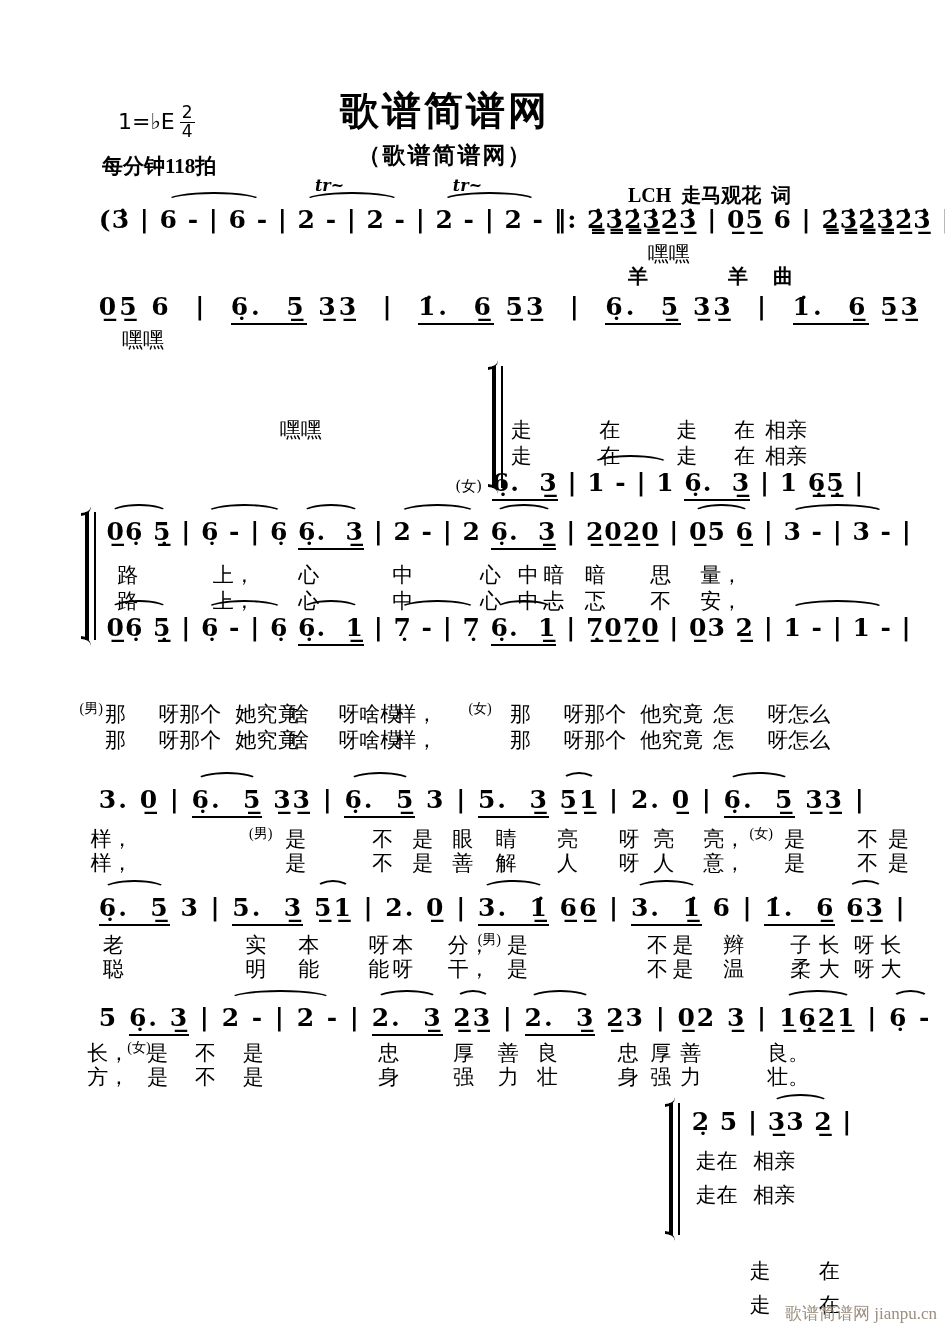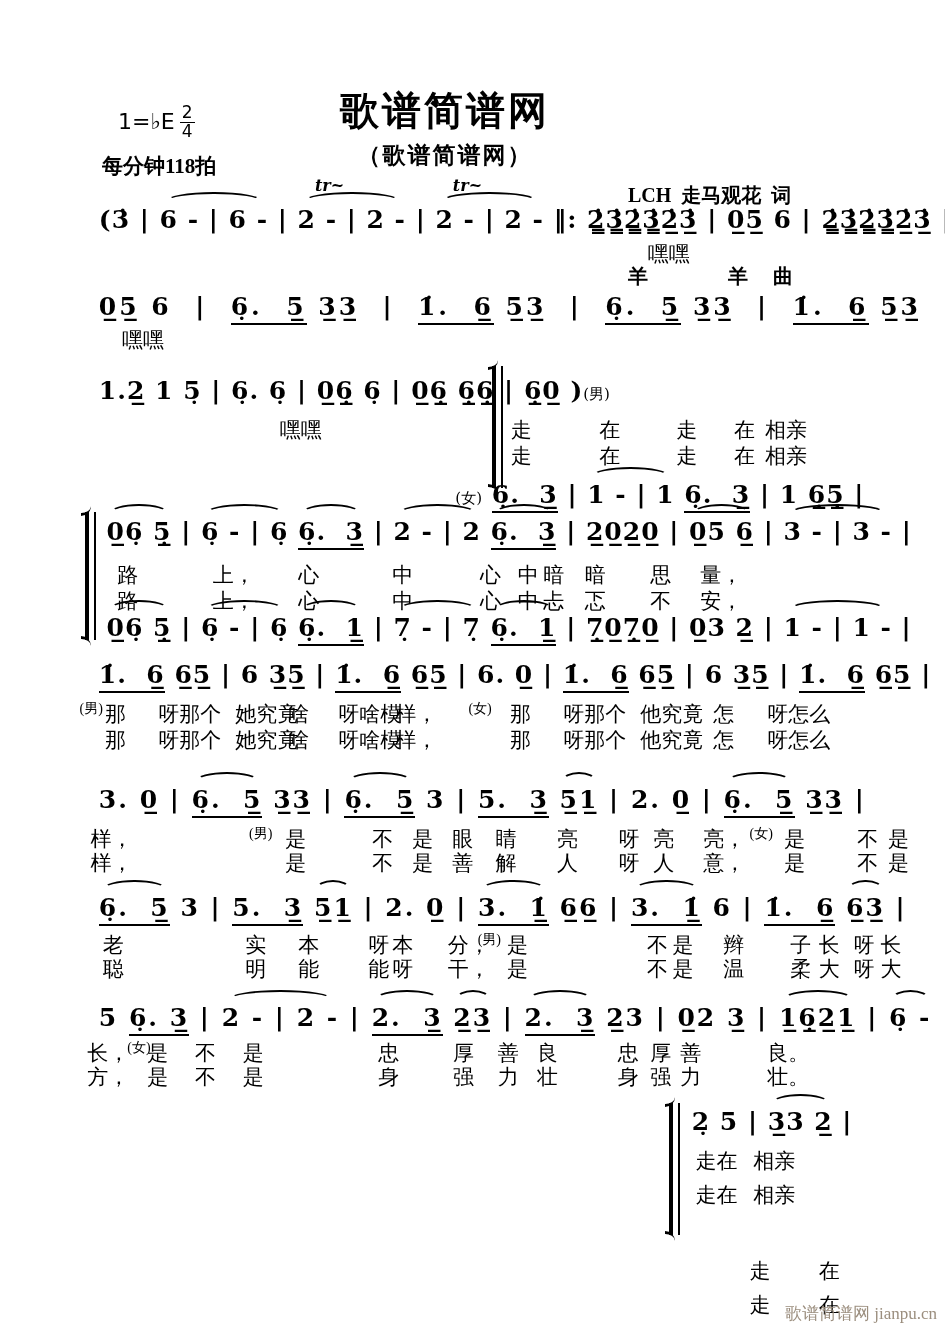--- a/index.html
+++ b/index.html
@@ -58,34 +58,32 @@
       <div class="system" style="height: 95px;">
         <div class="row notes" style="left: 0.5%; top: 20px;"><span class="seg">(3̇ | </span><span class="seg arc">6 - | 6 -</span><span class="seg"> | </span><span class="seg arc">2 - | 2 -<span class="trill">tr~</span></span><span class="seg"> | </span><span class="seg arc">2 - | 2 -<span class="trill">tr~</span></span><span class="seg"> ‖: </span><span class="seg">2̳̇3̳̇2̳̇3̳̇2̲̇3̲̇</span><span class="seg"> | 0̲5̲ 6 | </span><span class="seg">2̳̇3̳̇2̳̇3̳̇2̲̇3̲̇</span><span class="seg"> | .</span></div>
         <div class="row lyrics" style="left: 0%; top: 55px;"><span class="tok" style="left: 71.8%;">嘿嘿</span></div>
       </div>
       <div class="system" style="height: 80px;">
         <div class="row notes" style="left: 0.5%; top: 12px; letter-spacing: 3px;"><span class="seg">0̲5̲ 6  |  </span><span class="seg beam">6̣.  5̲</span><span class="seg"> 3̲3̲  |  </span><span class="seg beam">1̇.  6̲</span><span class="seg"> 5̲3̲  |  </span><span class="seg beam">6̣.  5̲</span><span class="seg"> 3̲3̲  |  </span><span class="seg beam">1̇.  6̲</span><span class="seg"> 5̲3̲  |  0̲2 3̲ |</span></div>
         <div class="row lyrics" style="left: 0%; top: 46px;"><span class="tok" style="left: 3.5%;">嘿嘿</span></div>
       </div>
       <div class="system" style="height: 145px;">
         <div class="bracket" style="left: 51.6%; top: 6px; height: 122px;"></div>
-        <div class="row notes" style="left: 0.5%; top: 16px;"><span class="seg">1.2̲ 1 5̣ | 6̣. 6̣ | 0̲6̣̲ 6̣ | 0̲6̣̲ 6̣̲6̣̲ | 6̣̲0̲ )</span><span class="seg gender">(男)</span></div>
         <div class="row lyrics" style="left: 0%; top: 56px;"><span class="tok" style="left: 24%;">嘿嘿</span><span class="tok" style="left: 54%;">走</span><span class="tok" style="left: 65.5%;">在</span><span class="tok" style="left: 75.5%;">走</span><span class="tok" style="left: 83%;">在</span><span class="tok" style="left: 87%;">相亲</span></div>
         <div class="row lyrics" style="left: 0%; top: 82px;"><span class="tok" style="left: 54%;">走</span><span class="tok" style="left: 65.5%;">在</span><span class="tok" style="left: 75.5%;">走</span><span class="tok" style="left: 83%;">在</span><span class="tok" style="left: 87%;">相亲</span></div>
-        <div class="row notes" style="left: 46.8%; top: 120px;"><span class="seg gender">(女)</span><span class="seg"> </span><span class="seg beam">6̣.  3̲</span><span class="seg"> | </span><span class="seg arc">1 - | 1</span><span class="seg"> </span><span class="seg beam">6̣.  3̲</span><span class="seg"> | 1 6̣̲5̣̲ |</span></div>
+        <div class="row notes" style="left: 46.8%; top: 108px;"><span class="seg gender">(女)</span><span class="seg"> </span><span class="seg beam">6̣.  3̲</span><span class="seg"> | </span><span class="seg arc">1 - | 1</span><span class="seg"> </span><span class="seg beam">6̣.  3̲</span><span class="seg"> | 1 6̣̲5̣̲ |</span></div>
       </div>
       <div class="system" style="height: 145px;">
         <div class="bracket" style="left: -1.3%; top: 7px; height: 128px;"></div>
         <div class="row notes" style="left: 1.5%; top: 12px;"><span class="seg arc">0̲6̣ 5̣̲</span><span class="seg"> | </span><span class="seg arc">6̣ - | 6̣</span><span class="seg"> </span><span class="seg beam arc">6̣.  3̲</span><span class="seg"> | </span><span class="seg arc">2 - | 2</span><span class="seg"> </span><span class="seg beam arc">6̣.  3̲</span><span class="seg"> | 2̲0̲2̲0̲ | </span><span class="seg arc">0̲5 6̲</span><span class="seg"> | </span><span class="seg arc">3 - | 3 -</span><span class="seg"> |</span></div>
         <div class="row lyrics" style="left: 0%; top: 56px;"><span class="tok" style="left: 2.9%;">路</span><span class="tok" style="left: 15.3%;">上，</span><span class="tok" style="left: 26.4%;">心</span><span class="tok" style="left: 38.6%;">中</span><span class="tok" style="left: 50%;">心</span><span class="tok" style="left: 54.9%;">中</span><span class="tok" style="left: 58.2%;">暗</span><span class="tok" style="left: 63.6%;">暗</span><span class="tok" style="left: 72.1%;">思</span><span class="tok" style="left: 78.6%;">量，</span></div>
         <div class="row lyrics" style="left: 0%; top: 82px;"><span class="tok" style="left: 2.9%;">路</span><span class="tok" style="left: 15.3%;">上，</span><span class="tok" style="left: 26.4%;">心</span><span class="tok" style="left: 38.6%;">中</span><span class="tok" style="left: 50%;">心</span><span class="tok" style="left: 54.9%;">中</span><span class="tok" style="left: 58.2%;">忐</span><span class="tok" style="left: 63.6%;">忑</span><span class="tok" style="left: 72.1%;">不</span><span class="tok" style="left: 78.6%;">安，</span></div>
         <div class="row notes" style="left: 1.5%; top: 108px;"><span class="seg arc">0̲6̣ 5̣̲</span><span class="seg"> | </span><span class="seg arc">6̣ - | 6̣</span><span class="seg"> </span><span class="seg beam arc">6̣.  1̲</span><span class="seg"> | </span><span class="seg arc">7̣ - | 7̣</span><span class="seg"> </span><span class="seg beam arc">6̣.  1̲</span><span class="seg"> | 7̣̲0̲7̣̲0̲ | 0̲3 2̲ | </span><span class="seg arc">1 - | 1 -</span><span class="seg"> |</span></div>
       </div>
       <div class="system" style="height: 125px;">
-        <div class="row notes" style="left: 0.5%; top: 10px;"><span class="seg beam">1̇.  6̲</span><span class="seg"> 6̲5̲ | 6 3̲5̲ | </span><span class="seg beam">1̇.  6̲</span><span class="seg"> 6̲5̲ | 6. 0̲ | </span><span class="seg beam">1̇.  6̲</span><span class="seg"> 6̲5̲ | 6 3̲5̲ | </span><span class="seg beam">1̇.  6̲</span><span class="seg"> 6̲5̲ |</span></div>
         <div class="row lyrics" style="left: 0%; top: 50px;"><span class="tok gender" style="left: -2%;">(男)</span><span class="tok" style="left: 1.3%;">那</span><span class="tok" style="left: 8.2%;">呀那个</span><span class="tok" style="left: 18.2%;">她究竟</span><span class="tok" style="left: 25.1%;">啥</span><span class="tok" style="left: 31.6%;">呀啥模</span><span class="tok" style="left: 39%;">样，</span><span class="tok gender" style="left: 48.5%;">(女)</span><span class="tok" style="left: 53.9%;">那</span><span class="tok" style="left: 60.8%;">呀那个</span><span class="tok" style="left: 70.8%;">他究竟</span><span class="tok" style="left: 80.3%;">怎</span><span class="tok" style="left: 87.3%;">呀怎么</span></div>
         <div class="row lyrics" style="left: 0%; top: 76px;"><span class="tok" style="left: 1.3%;">那</span><span class="tok" style="left: 8.2%;">呀那个</span><span class="tok" style="left: 18.2%;">她究竟</span><span class="tok" style="left: 25.1%;">啥</span><span class="tok" style="left: 31.6%;">呀啥模</span><span class="tok" style="left: 39%;">样，</span><span class="tok" style="left: 53.9%;">那</span><span class="tok" style="left: 60.8%;">呀那个</span><span class="tok" style="left: 70.8%;">他究竟</span><span class="tok" style="left: 80.3%;">怎</span><span class="tok" style="left: 87.3%;">呀怎么</span></div>
       </div>
       <div class="system" style="height: 110px;">
         <div class="row notes" style="left: 0.5%; top: 10px; letter-spacing: 2px;"><span class="seg">3. 0̲ | </span><span class="seg beam arc">6̣.  5̲</span><span class="seg"> 3̲3̲ | </span><span class="seg beam arc">6̣.  5̲</span><span class="seg"> 3 | </span><span class="seg beam">5.  3̲</span><span class="seg"> </span><span class="seg arc">5̲1̲</span><span class="seg"> | 2. 0̲ | </span><span class="seg beam arc">6̣.  5̲</span><span class="seg"> 3̲3̲ |</span></div>
         <div class="row lyrics" style="left: 0%; top: 50px;"><span class="tok" style="left: -0.6%;">样，</span><span class="tok gender" style="left: 20%;">(男)</span><span class="tok" style="left: 24.7%;">是</span><span class="tok" style="left: 36%;">不</span><span class="tok" style="left: 41.2%;">是</span><span class="tok" style="left: 46.4%;">眼</span><span class="tok" style="left: 52%;">睛</span><span class="tok" style="left: 60%;">亮</span><span class="tok" style="left: 68%;">呀</span><span class="tok" style="left: 72.5%;">亮</span><span class="tok" style="left: 79%;">亮，</span><span class="tok gender" style="left: 85%;">(女)</span><span class="tok" style="left: 89.5%;">是</span><span class="tok" style="left: 99%;">不</span><span class="tok" style="left: 103%;">是</span></div>
         <div class="row lyrics" style="left: 0%; top: 74px;"><span class="tok" style="left: -0.6%;">样，</span><span class="tok" style="left: 24.7%;">是</span><span class="tok" style="left: 36%;">不</span><span class="tok" style="left: 41.2%;">是</span><span class="tok" style="left: 46.4%;">善</span><span class="tok" style="left: 52%;">解</span><span class="tok" style="left: 60%;">人</span><span class="tok" style="left: 68%;">呀</span><span class="tok" style="left: 72.5%;">人</span><span class="tok" style="left: 79%;">意，</span><span class="tok" style="left: 89.5%;">是</span><span class="tok" style="left: 99%;">不</span><span class="tok" style="left: 103%;">是</span></div>
       </div>
       <div class="system" style="height: 110px;">
         <div class="row notes" style="left: 0.5%; top: 8px; letter-spacing: 2px;"><span class="seg beam arc">6̣.  5̲</span><span class="seg"> 3 | </span><span class="seg beam">5.  3̲</span><span class="seg"> </span><span class="seg arc">5̲1̲</span><span class="seg"> | 2. 0̲ | </span><span class="seg beam arc">3.  1̲̇</span><span class="seg"> 6̲6̲ | </span><span class="seg beam arc">3.  1̲̇</span><span class="seg"> 6 | </span><span class="seg beam">1̇.  6̲</span><span class="seg"> </span><span class="seg arc">6̲3̲</span><span class="seg"> |</span></div>

